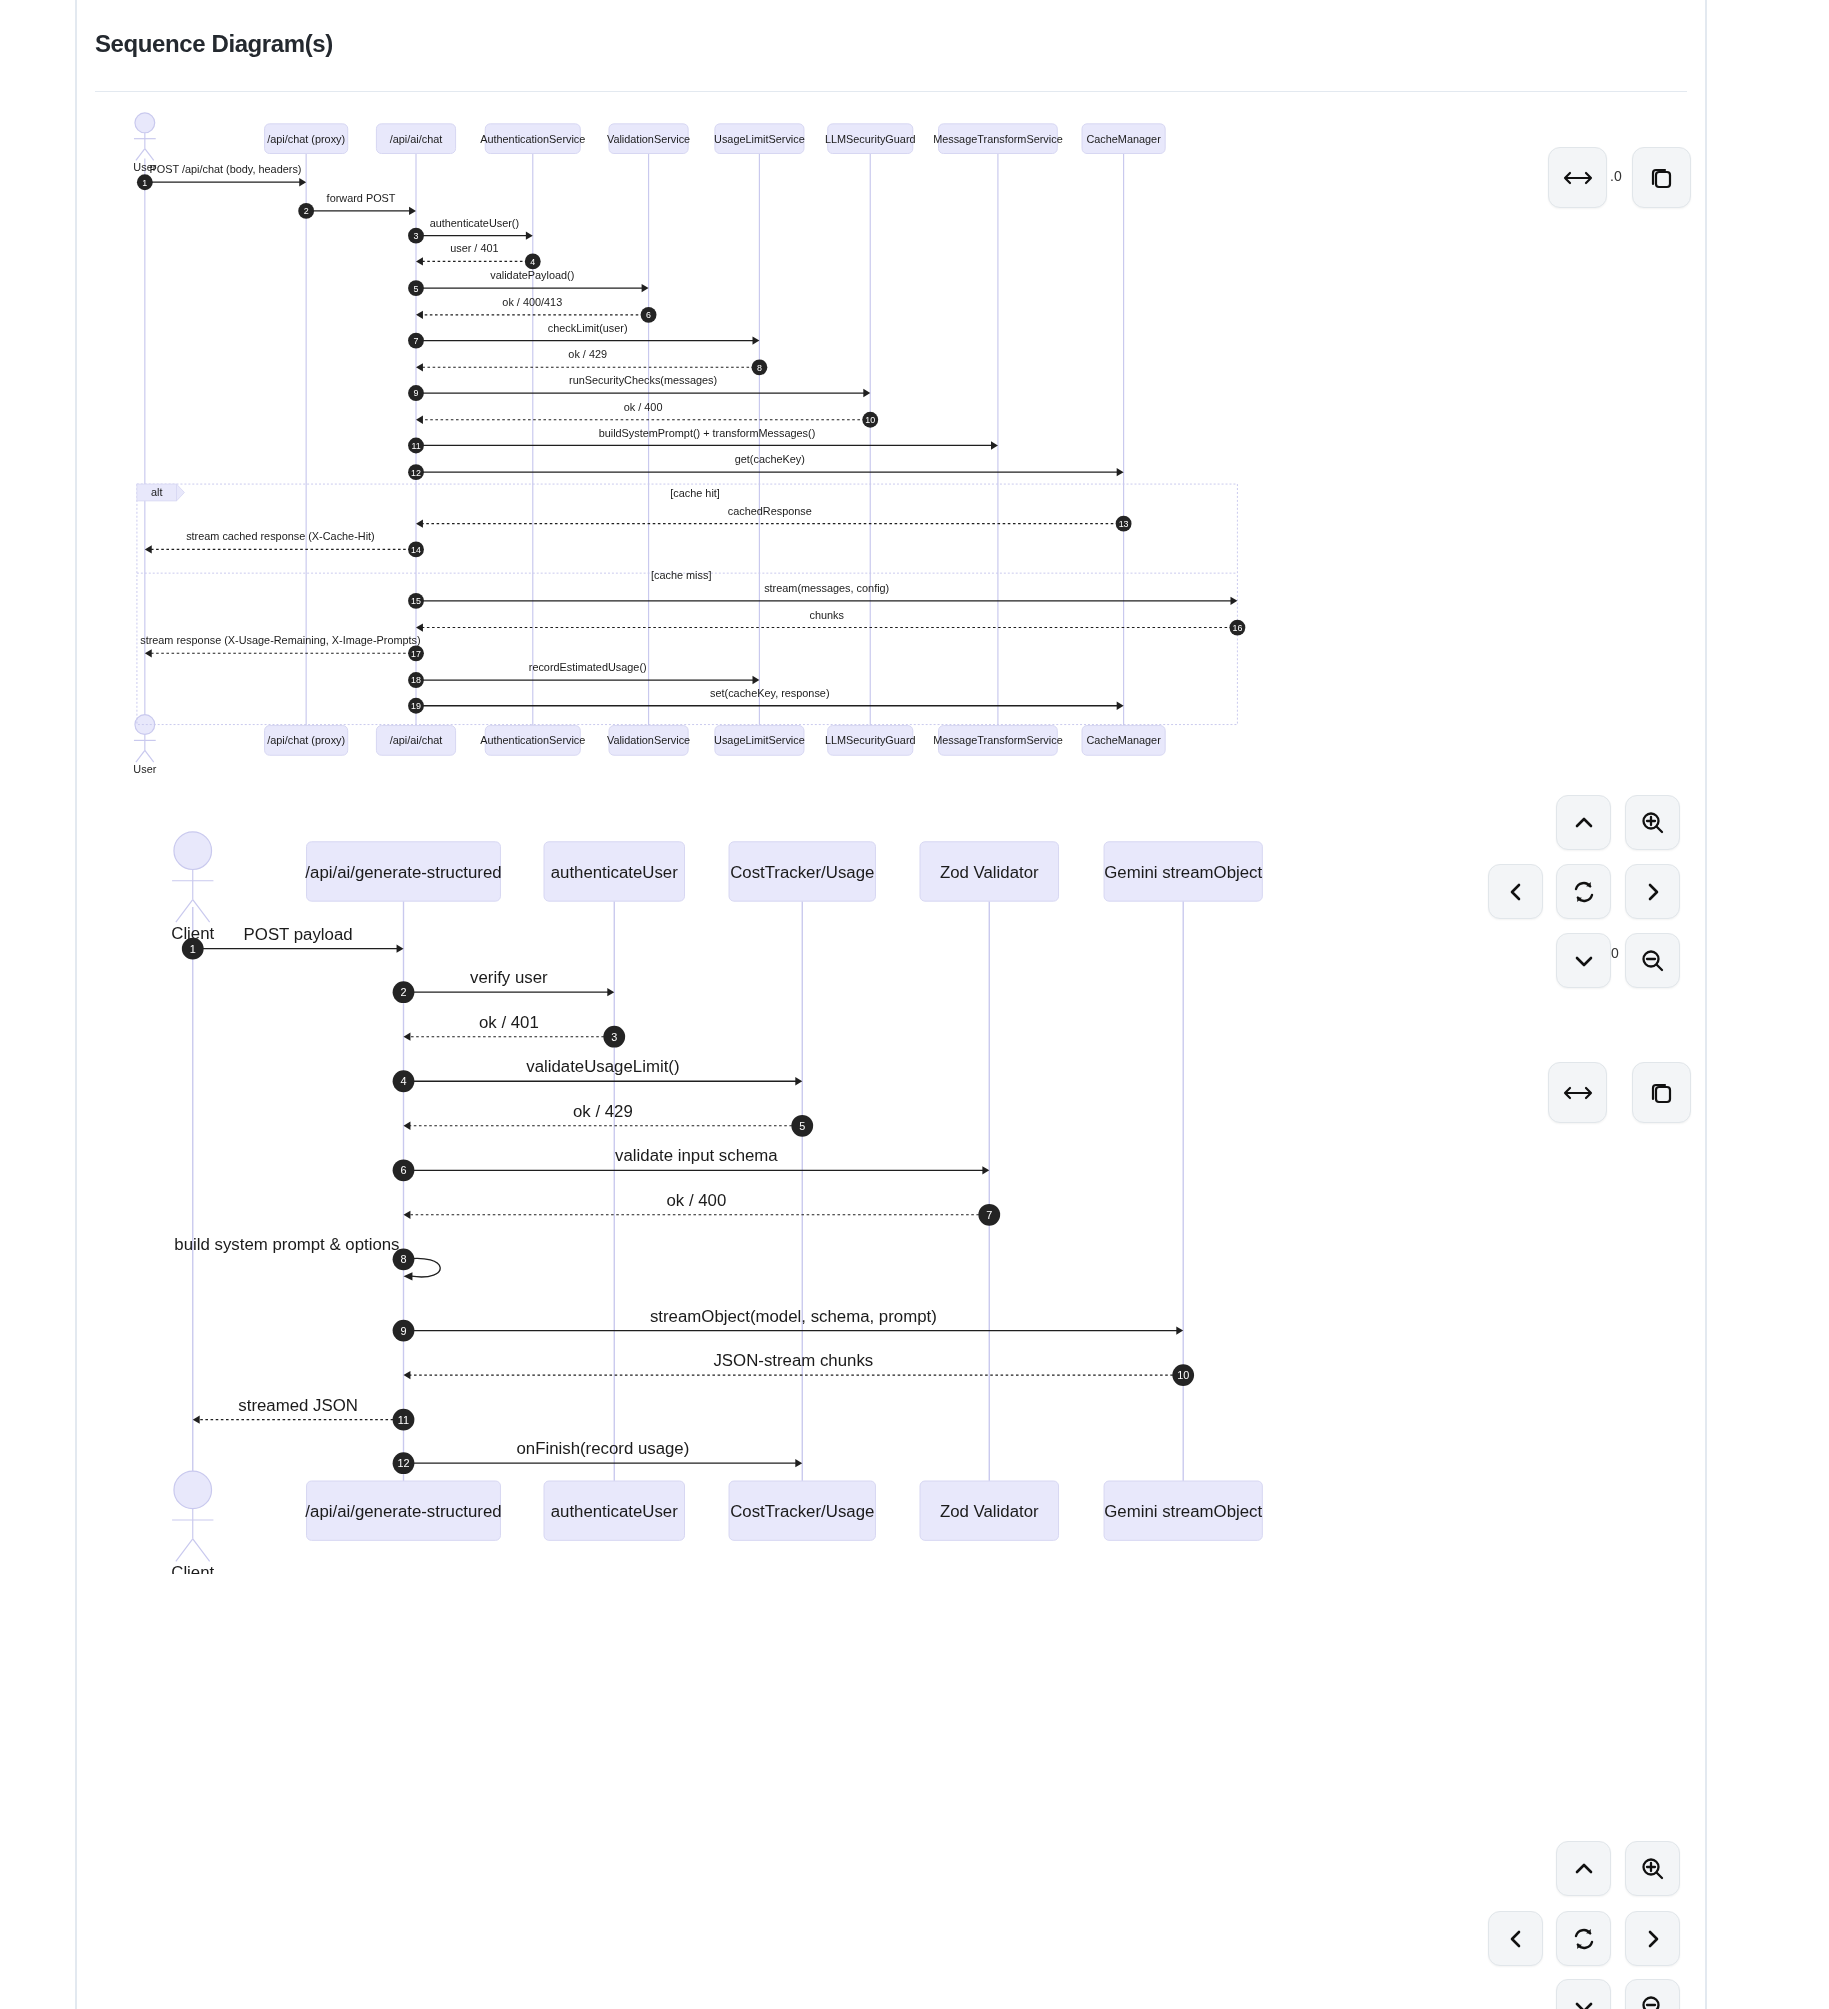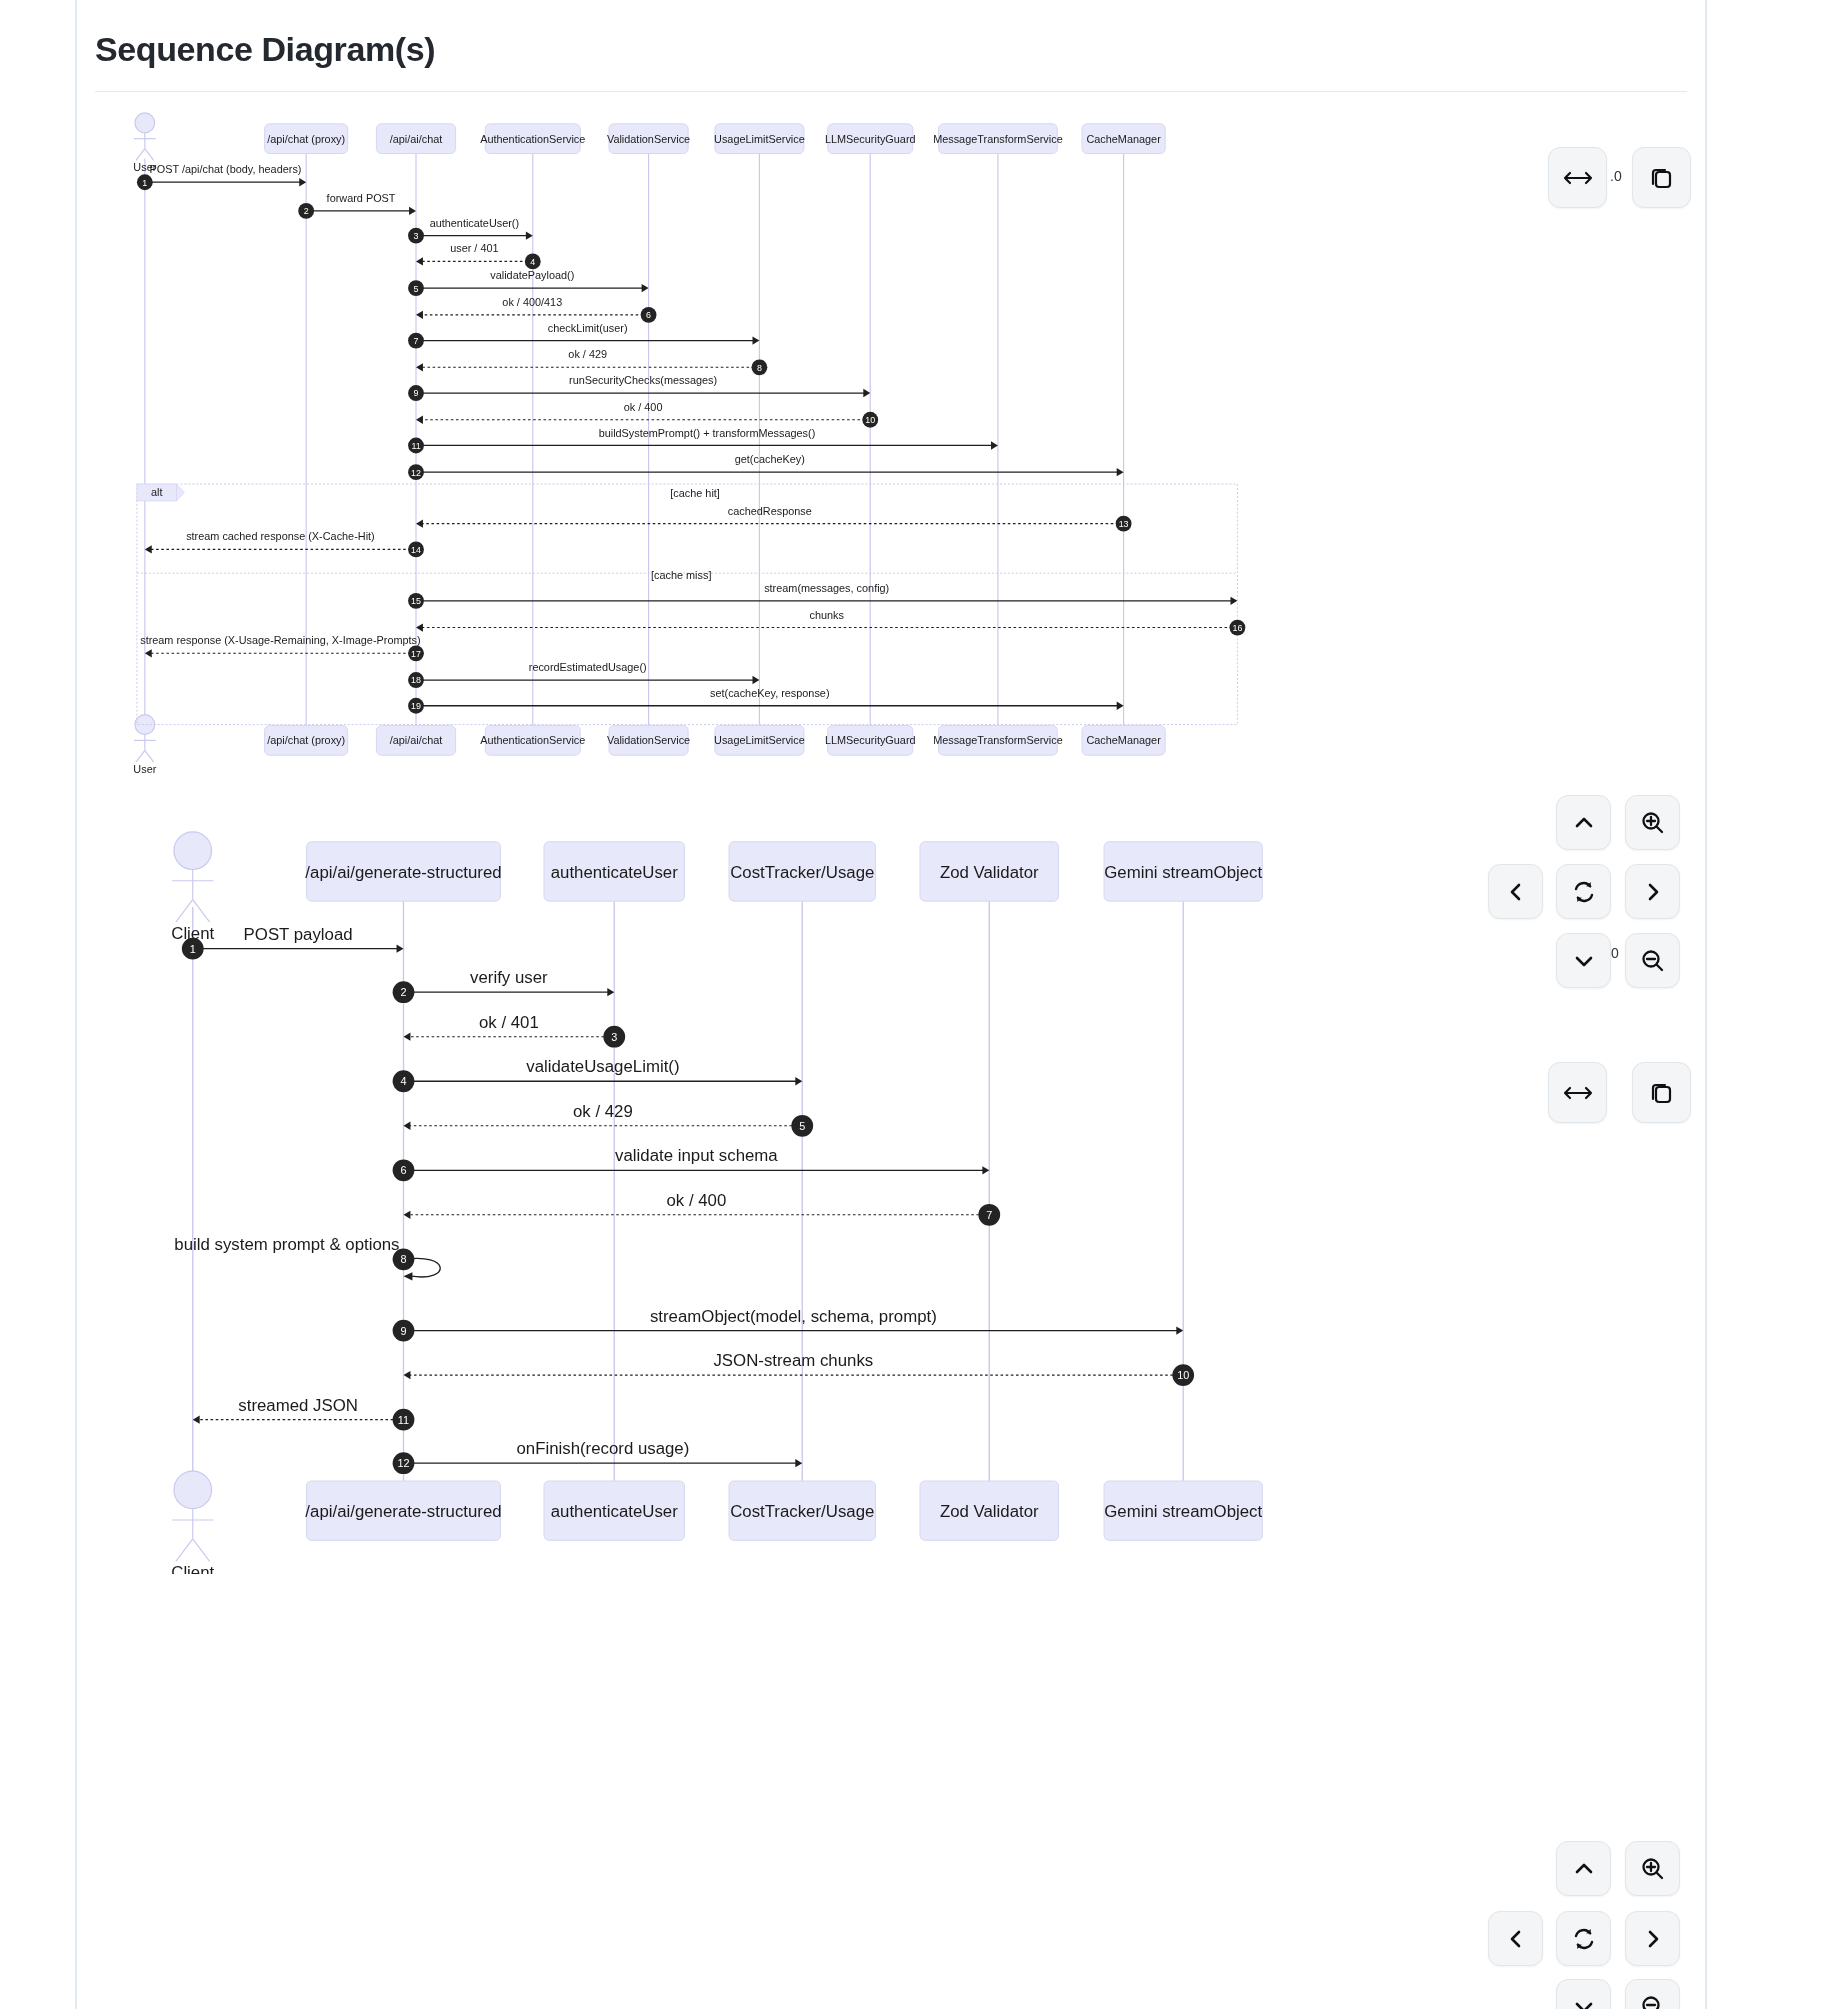--- a/index.html
+++ b/index.html
@@ -11,21 +11,21 @@
     overflow:hidden;
     position:relative;
   }
   .page-frame{
     position:absolute; left:75px; top:0; width:1632px; height:2010px;
     border-left:2px solid #e3e9f0; border-right:2px solid #e3e9f0;
     background:#fff;
   }
   .page-title{
     position:absolute; left:95px; top:30px;
-    font-size:34px; font-weight:700; color:#24292f; letter-spacing:-0.4px;
+    font-size:24px; font-weight:700; color:#24292f; letter-spacing:-0.4px;
   }
   .title-rule{
     position:absolute; left:95px; top:91px; width:1592px; height:1px; background:#e3e9f0;
   }
 
   
   .diagram{ position:absolute; }
   .diagram svg{ display:block; }
 
   

